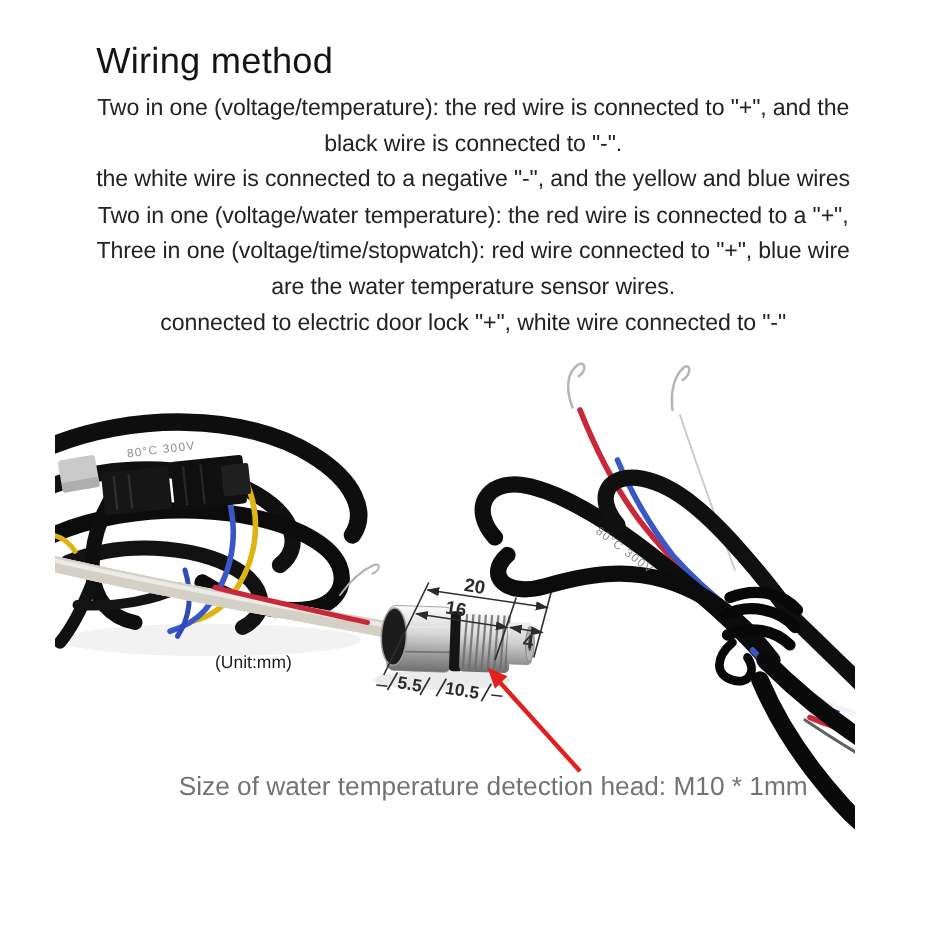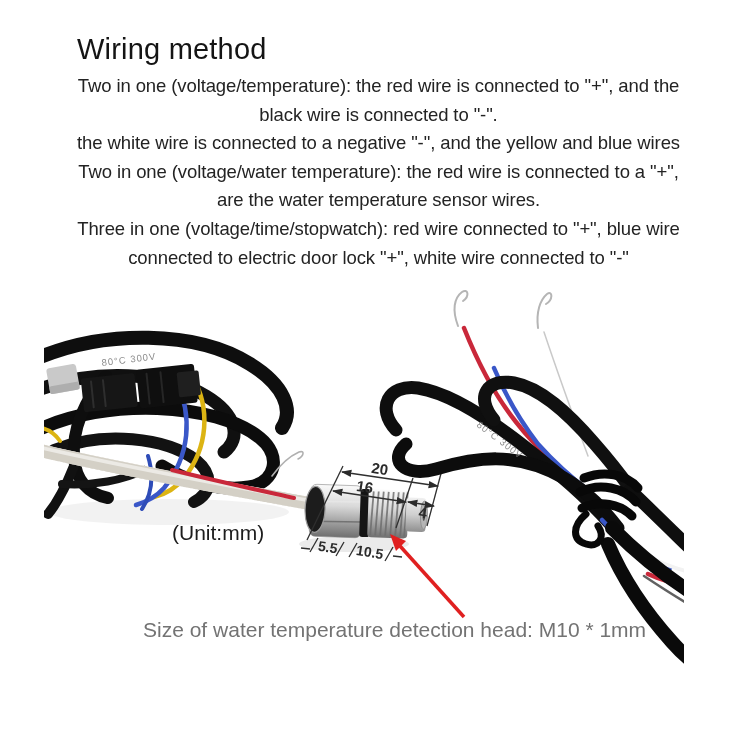--- a/index.html
+++ b/index.html
@@ -10,21 +10,21 @@
   .title{
     position:absolute;left:33px;top:34px;font-size:29px;line-height:30px;
     color:#141414;letter-spacing:.2px;white-space:nowrap;
   }
   .instructions{
     position:absolute;left:33px;top:72px;font-size:18.5px;line-height:28.6px;
     color:#232323;letter-spacing:-.1px;
   }
   .instructions .line{white-space:nowrap;text-align:center;}
   .unit-label{
-    position:absolute;left:128px;top:521px;font-size:21px;color:#1d1d1d;white-space:nowrap;
+    position:absolute;left:128px;top:521px;font-size:14px;color:#1d1d1d;white-space:nowrap;
   }
   .caption{
     position:absolute;left:99px;top:618px;font-size:21px;color:#737373;white-space:nowrap;
   }
   svg{position:absolute;left:0;top:280px;}
   .dim-label{font-size:15px;font-weight:bold;fill:#2b2b2b;}
   .dim-label-sm{font-size:14px;font-weight:bold;fill:#2b2b2b;}
   .cable-print{font-size:9.5px;fill:#777;letter-spacing:1px;opacity:.85;}
 </style>
 </head>
@@ -32,22 +32,22 @@
 
 <div id="screen">
 
   <div class="title">Wiring method</div>
 
   <div class="instructions">
     <div class="line">Two in one (voltage/temperature): the red wire is connected to "+", and the</div>
     <div class="line">black wire is connected to "-".</div>
     <div class="line">the white wire is connected to a negative "-", and the yellow and blue wires</div>
     <div class="line">Two in one (voltage/water temperature): the red wire is connected to a "+",</div>
+    <div class="line">Three in one (voltage/time/stopwatch): red wire connected to "+", blue wire</div>
     <div class="line">are the water temperature sensor wires.</div>
-    <div class="line">Three in one (voltage/time/stopwatch): red wire connected to "+", blue wire</div>
     <div class="line">connected to electric door lock "+", white wire connected to "-"</div>
   </div>
 
   <svg width="750" height="430" viewBox="0 0 750 430">
     <defs>
       <linearGradient id="metal" x1="0" y1="0" x2="0" y2="1">
         <stop offset="0" stop-color="#fafafa"></stop>
           <stop offset="0.4" stop-color="#d9d9d9"></stop>
         <stop offset="0.75" stop-color="#9a9a9a"></stop>
           <stop offset="1" stop-color="#6f6f6f"></stop>

